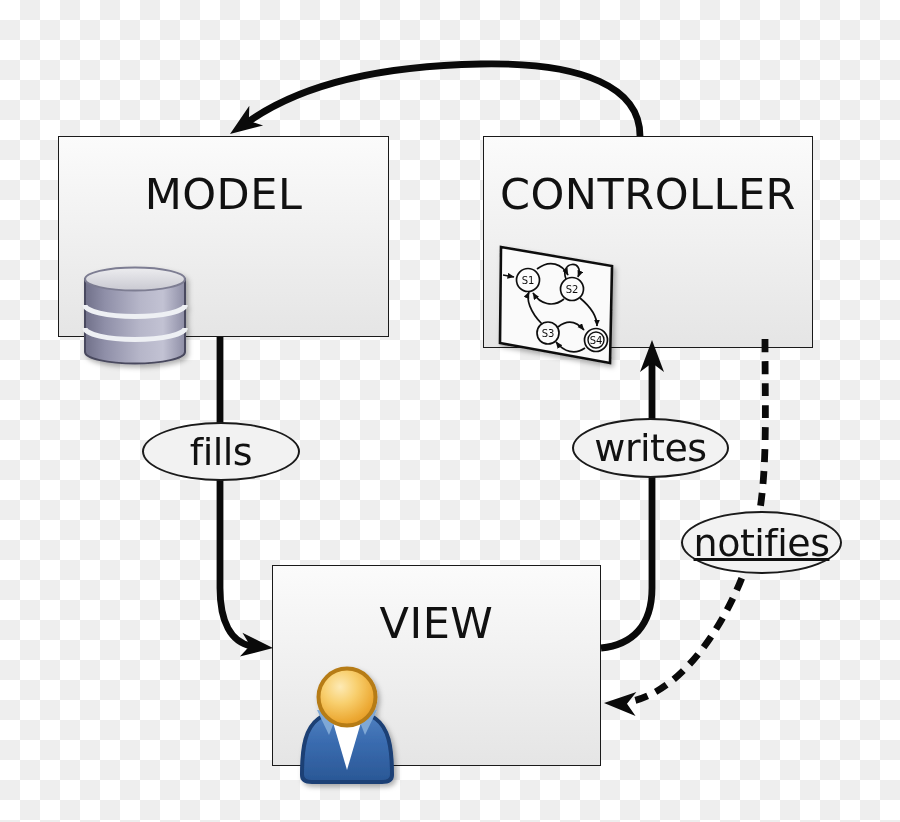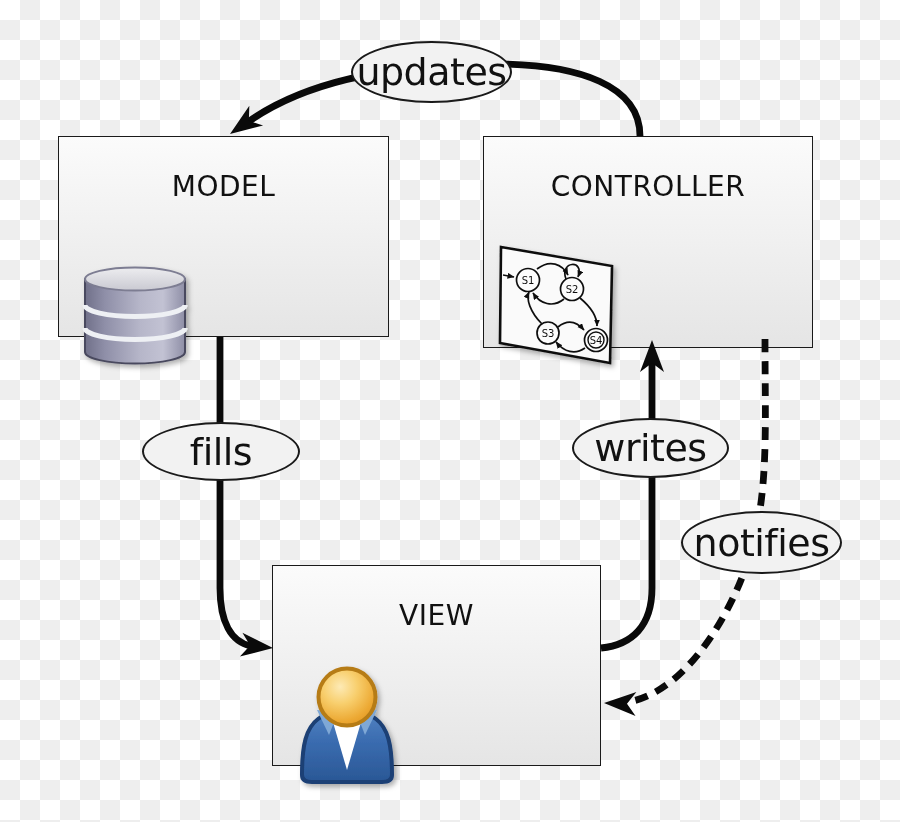--- a/index.html
+++ b/index.html
@@ -7,38 +7,38 @@
   .stage{
     position:relative;width:900px;height:822px;overflow:hidden;
     background:repeating-conic-gradient(#eeeeee 0% 25%, #ffffff 0% 50%);
     background-size:40px 40px;
   }
   .node{
     position:absolute;box-sizing:border-box;z-index:1;
     border:1.6px solid #1a1a1a;
     background:linear-gradient(180deg,#fbfbfb 0%,#f1f1f1 45%,#e5e5e5 100%);
     display:flex;justify-content:center;align-items:flex-start;
-    color:#111;font-size:28px;letter-spacing:0.5px;line-height:1;
+    color:#111;font-size:43px;letter-spacing:0.5px;line-height:1;
     padding-top:36px;
   }
   .node-model{left:58px;top:136px;width:331px;height:201px;}
   .node-controller{left:483px;top:136px;width:330px;height:212px;}
   .node-view{left:272px;top:552px;width:329px;height:201px;margin-top:13px;}
   .layer{position:absolute;left:0;top:0;z-index:2;}
   .edge-label{
     position:absolute;box-sizing:border-box;z-index:3;
     border:2.2px solid #1a1a1a;border-radius:50%;
     background:#f2f2f2;color:#111;
     display:flex;align-items:center;justify-content:center;
     font-size:38px;letter-spacing:-0.5px;line-height:1;
   }
   .el-updates{left:351px;top:41px;width:161px;height:62px;}
   .el-fills{left:142px;top:422px;width:158px;height:59px;}
   .el-writes{left:572px;top:418px;width:157px;height:60px;}
-  .el-notifies{left:681px;top:511px;width:161px;height:63px;}
+  .el-notifies{left:681px;top:511px;width:161px;height:63px;text-decoration:underline;}
   .edge{stroke:#0a0a0a;stroke-width:6.8;fill:none;}
   .edge.dashed{stroke-dasharray:13 9;}
   .head{fill:#0a0a0a;stroke:none;}
   .sm-line{stroke:#111;stroke-width:1.7;fill:none;}
   .sm-circle{fill:#fcfcfc;stroke:#111;stroke-width:1.7;}
   .sm-text{font-size:10px;fill:#111;text-anchor:middle;}
 </style>
 </head>
 <body>
 
@@ -138,23 +138,20 @@
       <path d="M 302 775 C 302 745 306 728 318 719 C 328 711 340 708 347 708
                C 354 708 366 711 376 719 C 388 728 392 745 392 775
                C 392 780 388 782 382 782 L 312 782 C 306 782 302 780 302 775 Z" fill="url(#shirt)" stroke="#1c3f74" stroke-width="4"></path>
       <polygon points="317,710 338,712 329,735" fill="#7fa8d6"></polygon>
       <polygon points="377,710 356,712 365,735" fill="#7fa8d6"></polygon>
       <polygon points="330,712 347,770 364,712" fill="#ffffff"></polygon>
       <circle cx="347" cy="697" r="28.5" fill="url(#headG)" stroke="#b67b16" stroke-width="4"></circle>
     </g>
   </svg>
 
-  <div class="edge-label el-updates">
-    <span>updates</span>
-  </div>
   <div class="edge-label el-writes">
     <span>writes</span>
   </div>
   <div class="edge-label el-fills">
     <span>fills</span>
   </div>
   <div class="edge-label el-notifies">
     <span>notifies</span>
   </div>
 

